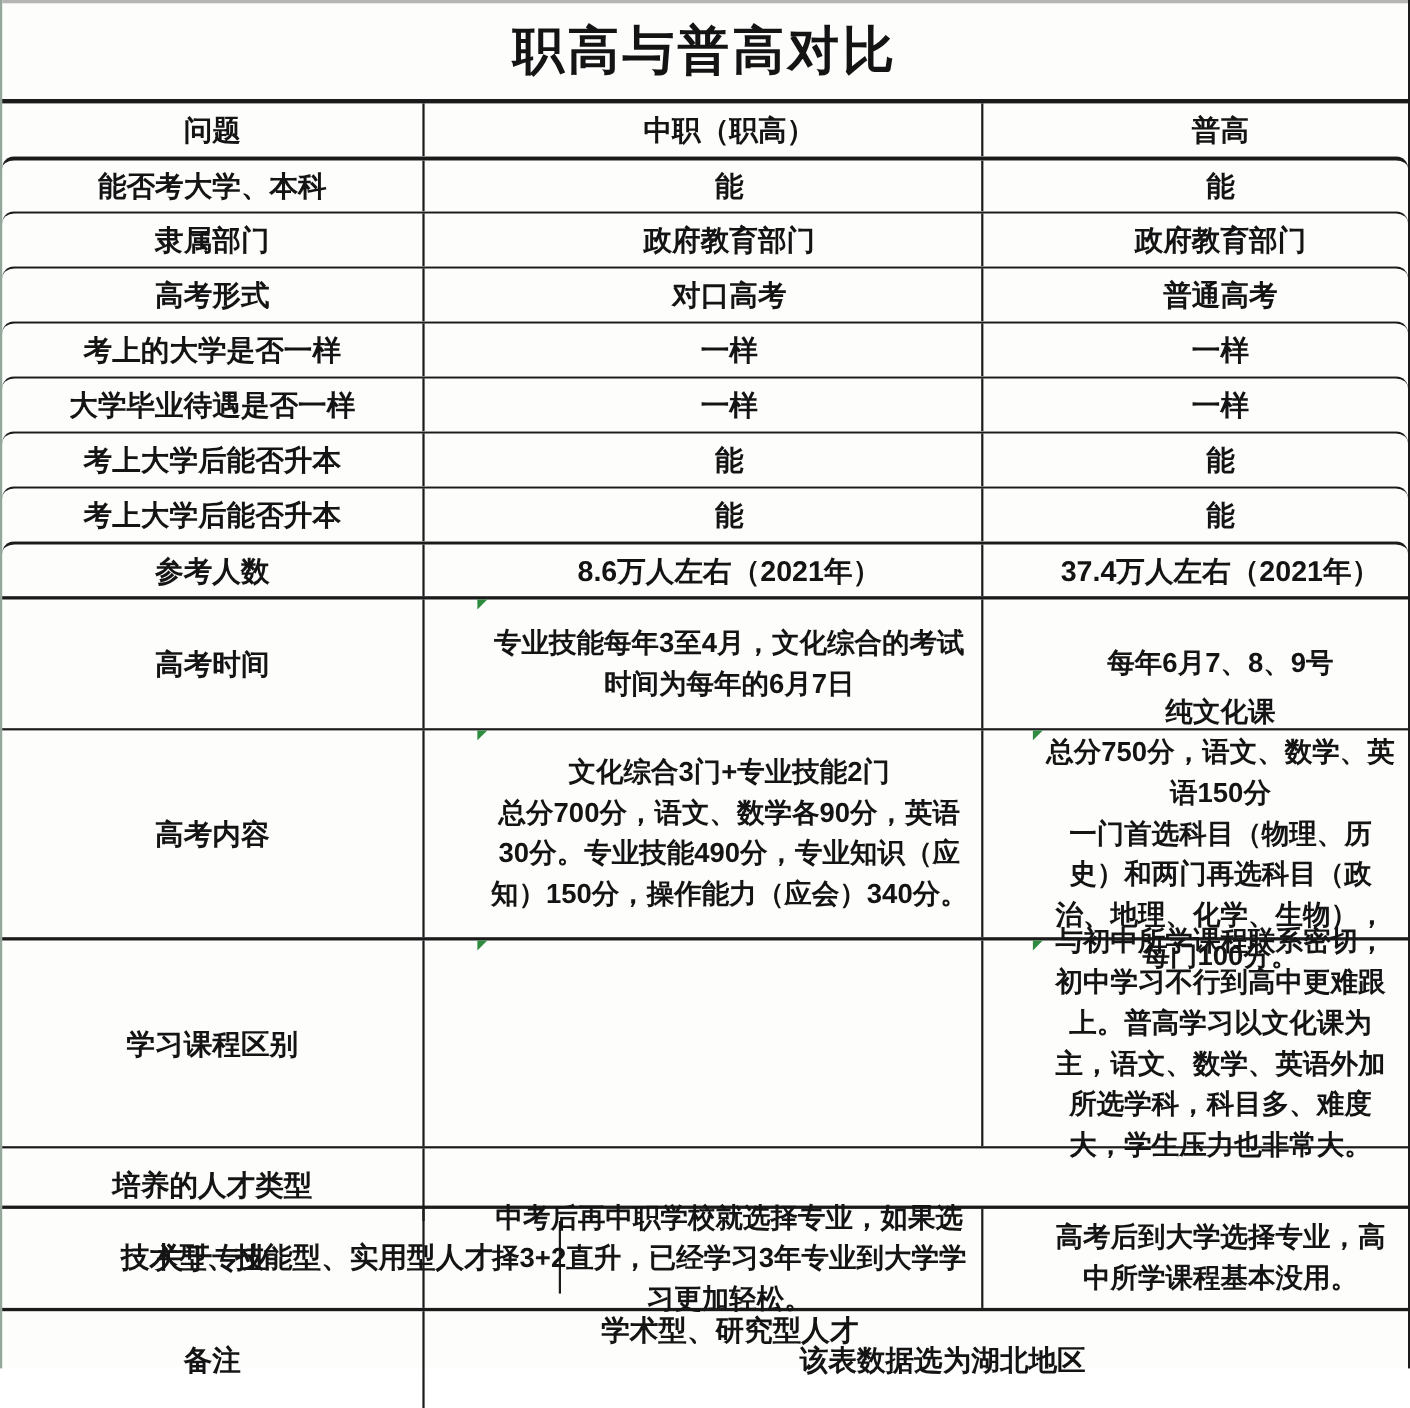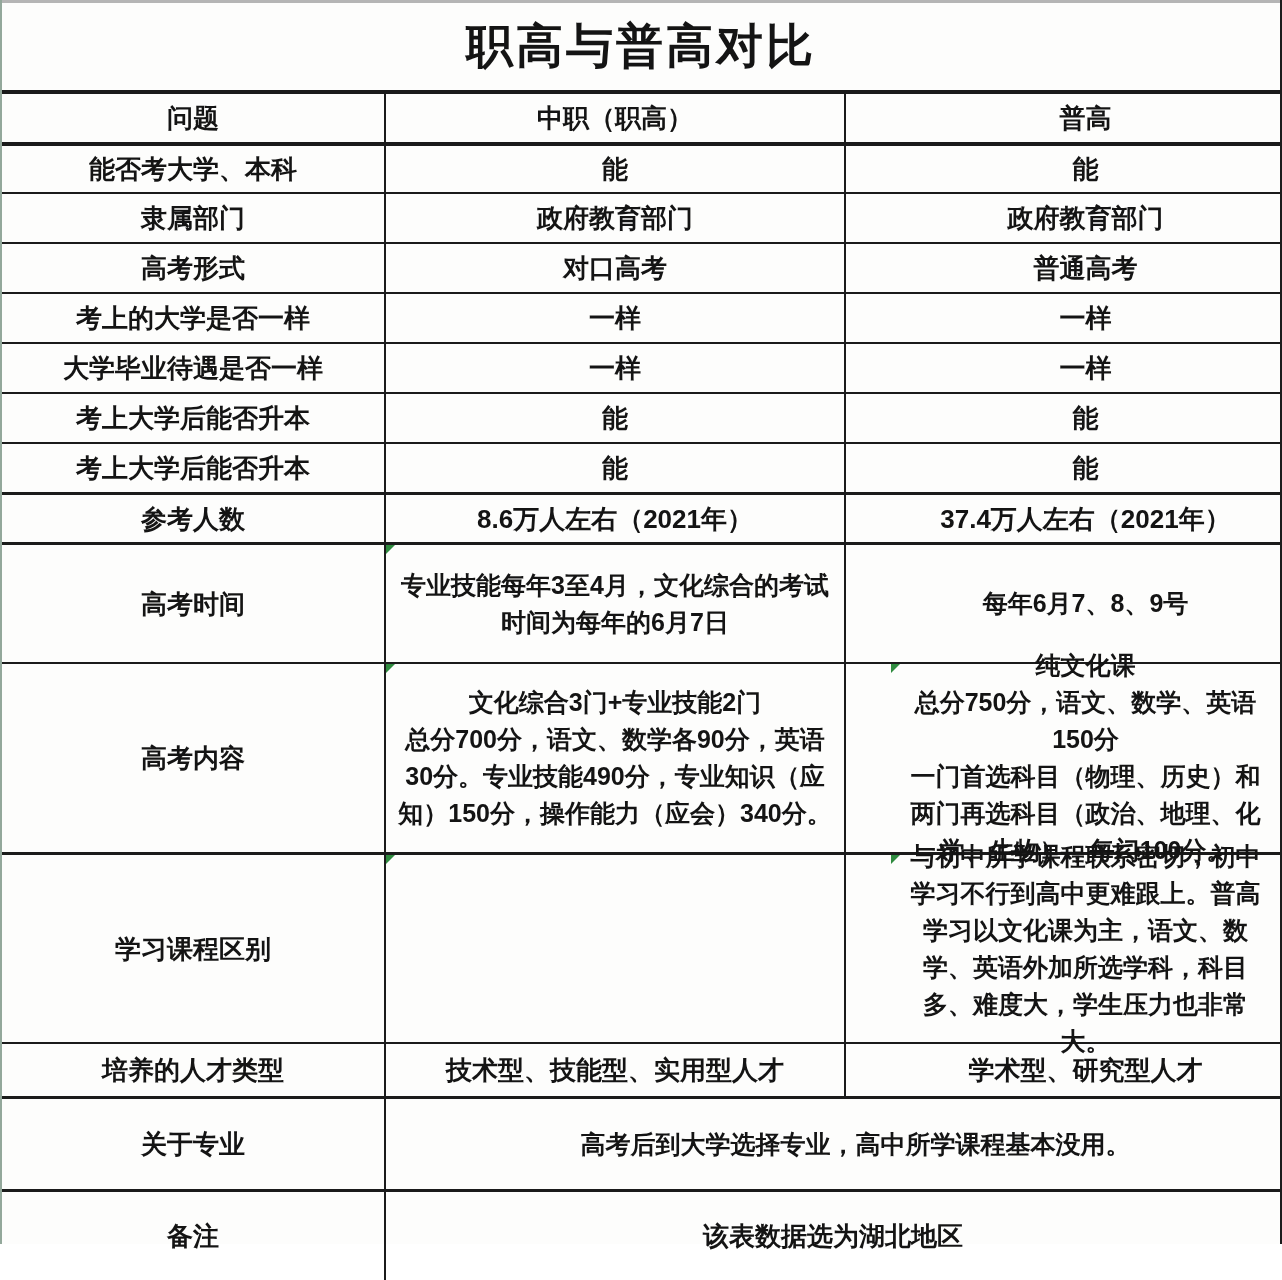--- a/index.html
+++ b/index.html
@@ -26,36 +26,36 @@
   }
   .row{display:flex;box-sizing:border-box;flex:none;}
   
   .bt-gray{border-top:3px solid var(--top-edge);}
   .bt2{border-top:2px solid var(--border);}
   .bt3{border-top:3px solid var(--border);}
   .bt4{border-top:4px solid var(--border);}
   
   .h-title{height:90px;}
   .h-head{height:52px;}
-  .h-s{height:50px;}
+  .h-s{height:50px;border-radius:11px;}
   .h-time{height:120px;}
   .h-big{height:190px;}
-  .h-talent{height:54px;}
+  .h-talent{height:54px;flex-direction:column;}
   .h-major{height:93px;}
   .h-note{height:91px;}
   
   .cell{
     box-sizing:border-box;position:relative;
     display:flex;align-items:center;justify-content:center;
     text-align:center;padding:16px 14px;
     font-weight:bold;font-size:26px;line-height:34px;
     white-space:pre-line;
   }
   .c1{width:384px;flex:none;border-right:2px solid var(--border);}
-  .c2{width:460px;flex:none;border-right:2px solid var(--border);}
+  .c2{width:460px;flex:none;border-right:2px solid var(--border);margin-left:48px;}
   .c3{flex:1;margin-left:45px;}
   .c2.merged{flex:1;border-right:none;}
   .dense{font-size:25px;line-height:37px;padding:4px 10px;}
   .title-cell{
     flex:1;display:flex;align-items:center;justify-content:center;
     font-weight:bold;font-size:47px;letter-spacing:3px;
   }
   
   .corner-marker{
     position:absolute;top:0;left:0;width:0;height:0;
@@ -162,20 +162,21 @@
   </div>
 
   <div class="row h-talent bt2">
     <div class="cell c1">培养的人才类型</div>
     <div class="cell c2">技术型、技能型、实用型人才</div>
     <div class="cell c3">学术型、研究型人才</div>
   </div>
 
   <div class="row h-major bt3">
     <div class="cell c1">关于专业</div>
+    <div class="cell c2 dense">中考后再中职学校就选择专业，如果选择3+2直升，已经学习3年专业到大学学习更加轻松。</div>
     <div class="cell c3 dense">高考后到大学选择专业，高中所学课程基本没用。</div>
   </div>
 
   <div class="row h-note bt3">
     <div class="cell c1">备注</div>
     <div class="cell c2 merged">该表数据选为湖北地区</div>
   </div>
 
 </div>
 

